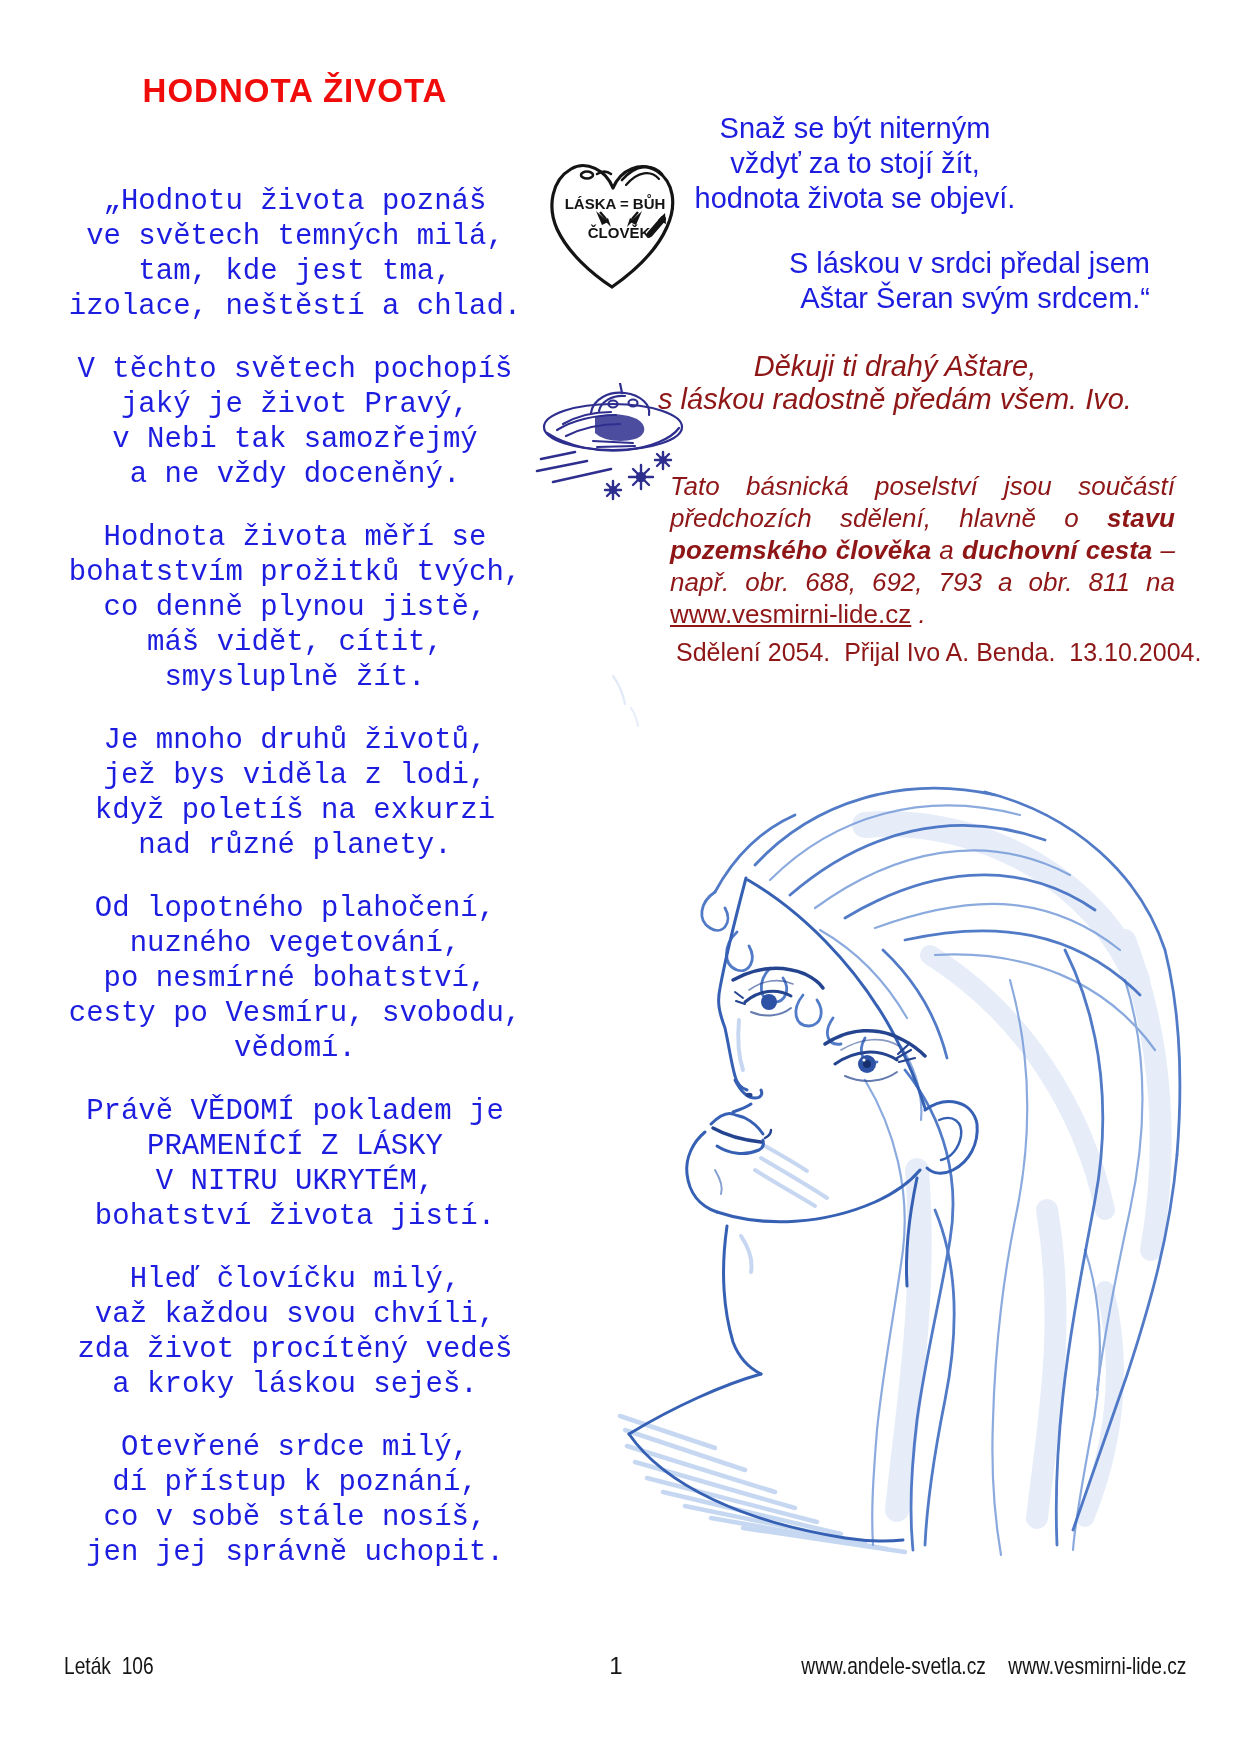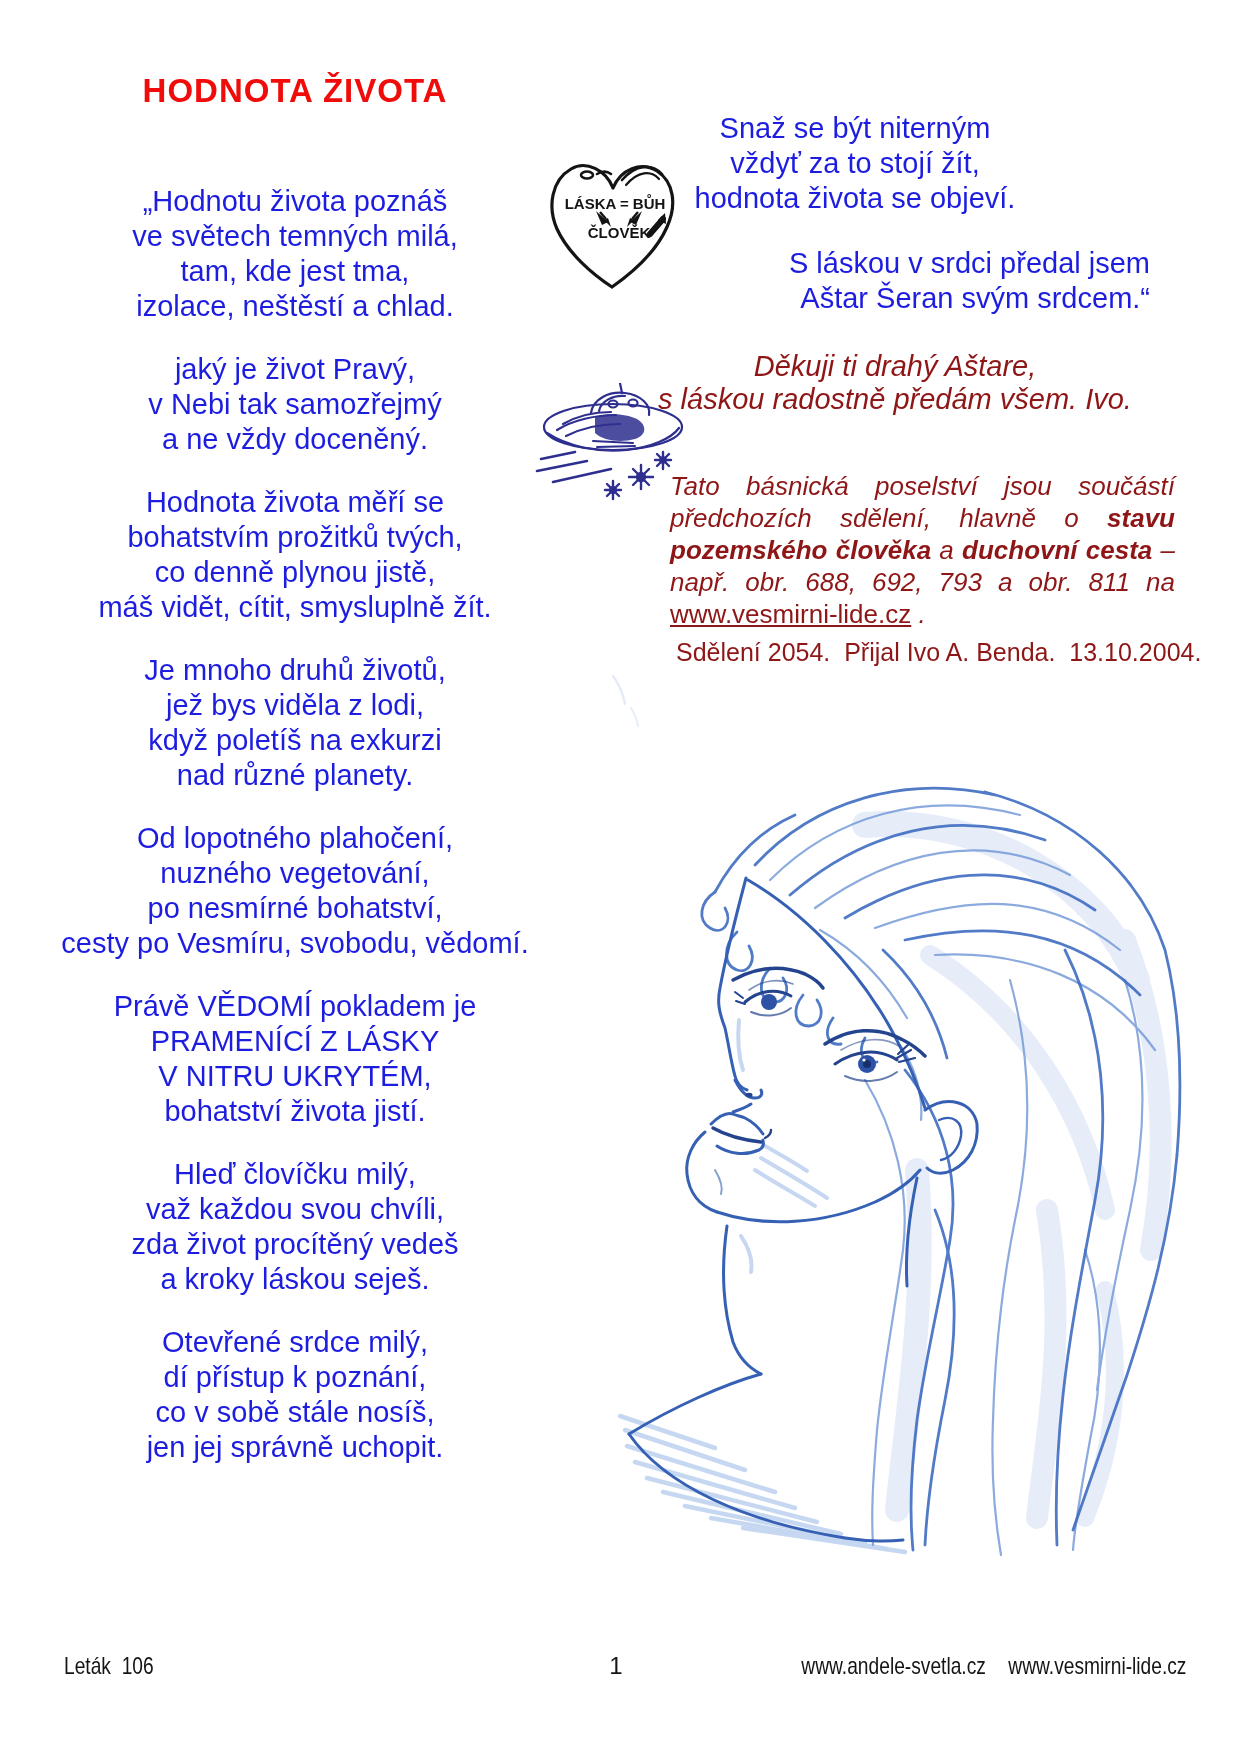--- a/index.html
+++ b/index.html
@@ -5,21 +5,21 @@
   html,body{margin:0;padding:0;background:#888;}
   .page{position:relative;width:1240px;height:1754px;background:#ffffff;margin:0 auto;
         font-family:"Liberation Sans","DejaVu Sans",sans-serif;overflow:hidden;}
   .abs{position:absolute;}
   
   .title{left:55px;top:72px;width:480px;text-align:center;font-size:33px;font-weight:bold;
          color:#f10c0c;letter-spacing:1px;}
   
   .bluepoem{color:#1d1de0;font-size:29px;line-height:35px;text-align:center;}
   .poem-left{left:55px;top:184px;width:480px;}
-  .stanza{margin:0 0 28px 0;}
+  .stanza{margin:0 0 28px 0;font-family:Liberation Mono, monospace;}
   .poem-right-1{left:610px;top:81px;width:490px;margin-top:30px;}
   .poem-right-2{left:640px;top:246px;width:510px;text-align:right;}
   
   .dedication{left:640px;top:350px;width:510px;text-align:center;color:#8e1616;
               font-size:29px;line-height:33px;font-style:italic;}
   .note{left:670px;top:470px;width:505px;color:#8e1616;font-style:italic;
         font-size:26px;line-height:32px;}
   .note-line{width:100%;}
   .note-line.just{text-align:justify;text-align-last:justify;}
   .note-line .b{font-weight:bold;}
@@ -42,20 +42,21 @@
   <div class="abs title">HODNOTA ŽIVOTA</div>
 
   <div class="abs bluepoem poem-left">
     <div class="stanza">
         <div class="pline">„Hodnotu života poznáš</div>
         <div class="pline">ve světech temných milá,</div>
         <div class="pline">tam, kde jest tma,</div>
         <div class="pline">izolace, neštěstí a chlad.</div>
       </div>
     <div class="stanza">
+        <div class="pline">V těchto světech pochopíš</div>
         <div class="pline">jaký je život Pravý,</div>
         <div class="pline">v Nebi tak samozřejmý</div>
         <div class="pline">a ne vždy doceněný.</div>
       </div>
     <div class="stanza">
         <div class="pline">Hodnota života měří se</div>
         <div class="pline">bohatstvím prožitků tvých,</div>
         <div class="pline">co denně plynou jistě,</div>
         <div class="pline">máš vidět, cítit, smysluplně žít.</div>
       </div>

